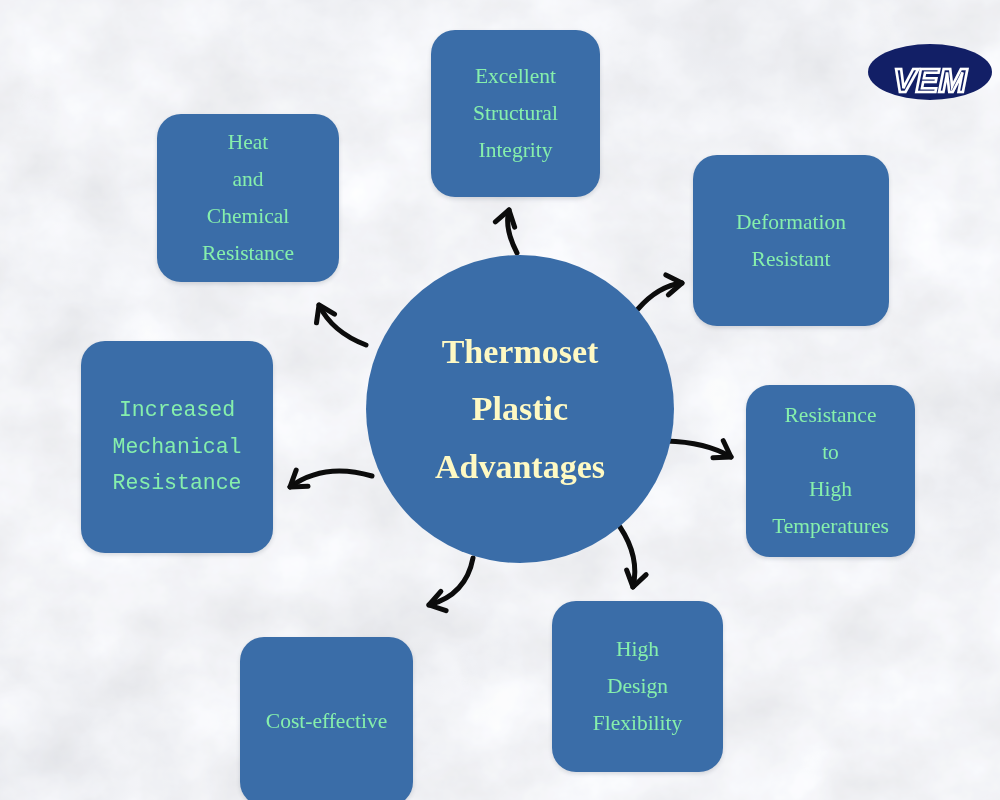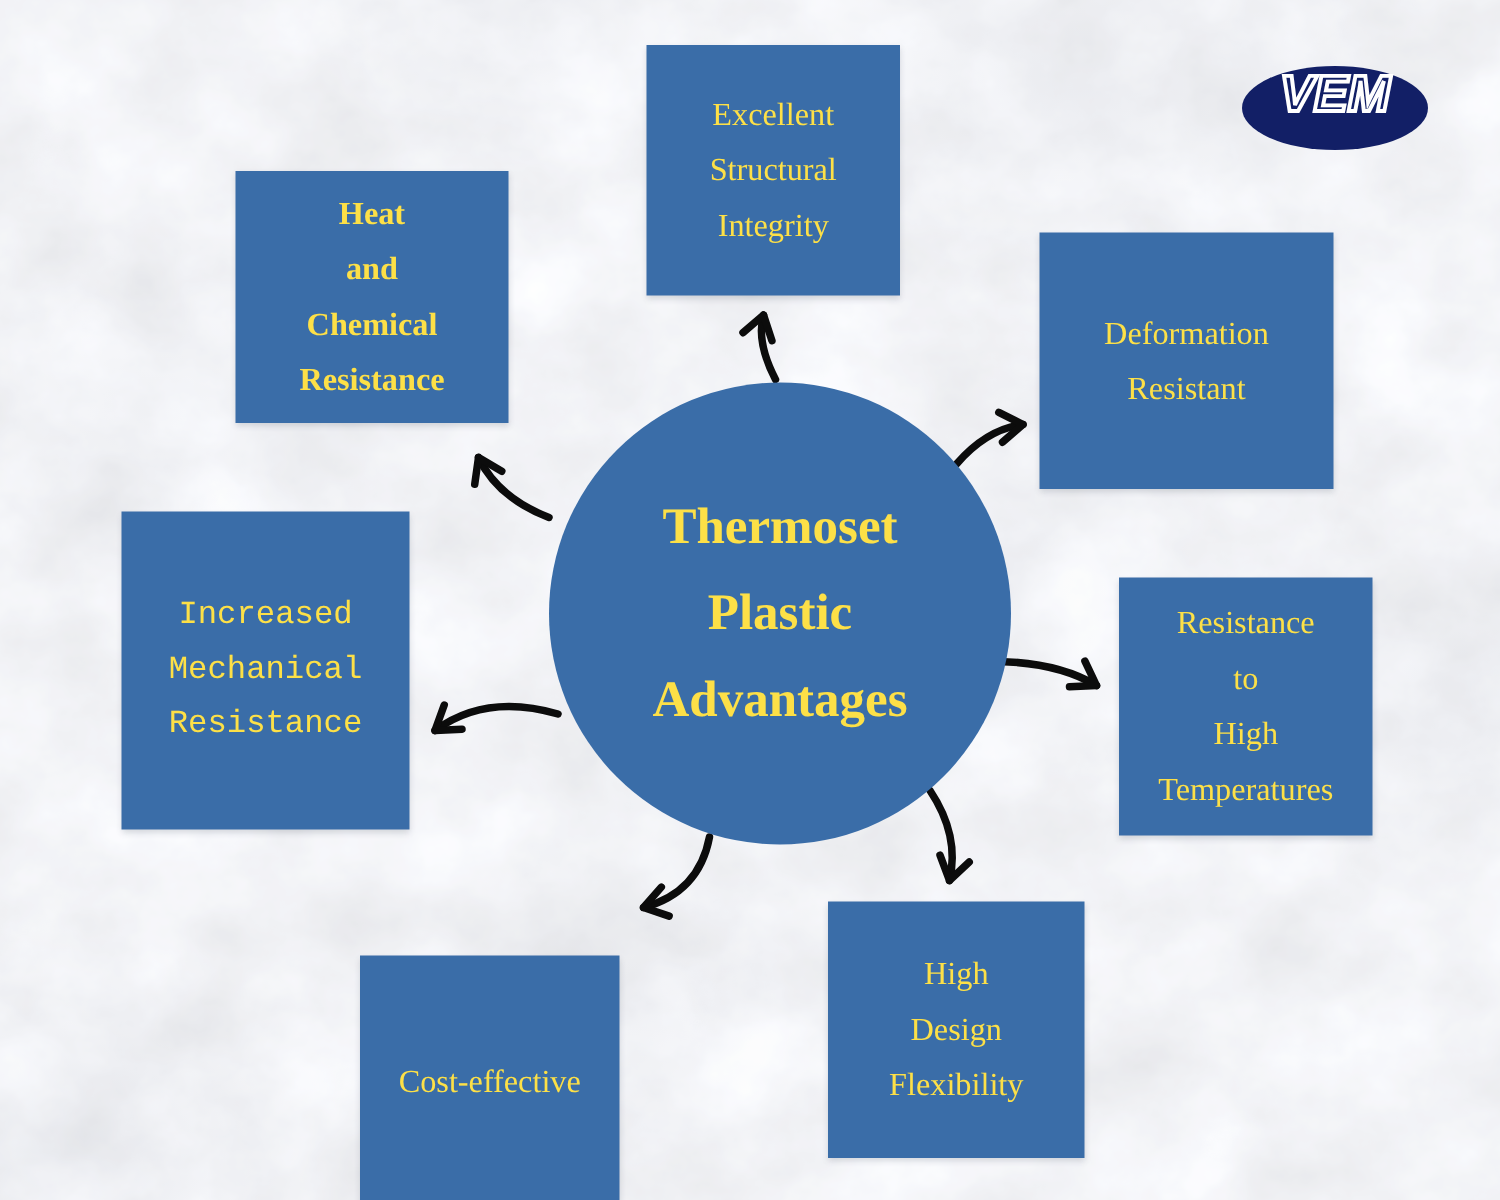--- a/index.html
+++ b/index.html
@@ -23,56 +23,57 @@
       radial-gradient(ellipse 240px 160px at 34% 2%, rgba(150,156,170,0.25), rgba(150,156,170,0) 60%),
       radial-gradient(ellipse 220px 260px at 68% 48%, rgba(160,166,178,0.18), rgba(160,166,178,0) 60%);
   }
   .marble-noise { position: absolute; inset: 0; z-index: 0; opacity: 0.8; }
 
   .arrows { position: absolute; left: 0; top: 0; z-index: 2; }
 
   .node {
     position: absolute; z-index: 3;
     background: #3a6da8;
-    color: #fde047;
+    color: #86efac;
     display: flex; align-items: center; justify-content: center;
     text-align: center;
     white-space: pre-line;
     font-size: 21.5px;
     line-height: 1.72;
     box-shadow: 0 2px 4px rgba(60,70,90,0.18);
+    border-radius: 24px;
   }
 
   .center-circle {
     position: absolute; z-index: 3;
     left: 366px; top: 255px; width: 308px; height: 308px;
     border-radius: 50%;
     background: #3a6da8;
-    color: #fde047;
+    color: #fef9c3;
     display: flex; align-items: center; justify-content: center;
     text-align: center;
     white-space: pre-line;
     font-size: 34px; font-weight: bold;
     line-height: 1.68;
   }
 
-  .node-heat        { left: 157px; top: 114px; width: 182px; height: 168px; font-weight: bold; }
+  .node-heat        { left: 157px; top: 114px; width: 182px; height: 168px; }
   .node-excellent   { left: 431px; top:  30px; width: 169px; height: 167px; }
   .node-deformation { left: 693px; top: 155px; width: 196px; height: 171px; }
   .node-resistance  { left: 746px; top: 385px; width: 169px; height: 172px; }
   .node-design      { left: 552px; top: 601px; width: 171px; height: 171px; }
   .node-cost        { left: 240px; top: 593px; width: 173px; height: 169px; margin-top: 44px; }
   .node-mechanical  { left:  81px; top: 341px; width: 192px; height: 212px; font-family: Liberation Mono, monospace; }
 
   .logo {
     position: absolute; z-index: 4;
-    left: 828px; top: 44px; width: 124px; height: 56px;
+    left: 868px; top: 44px; width: 124px; height: 56px;
     border-radius: 50%;
     background: #121f66;
-    display: flex; align-items: flex-start; justify-content: center;
+    display: flex; align-items: flex-end; justify-content: center;
     font-family: "Liberation Sans", "DejaVu Sans", sans-serif;
     font-weight: bold; font-style: italic;
     font-size: 34px; letter-spacing: 0px;
     color: #121f66;
     -webkit-text-stroke: 2.6px #ffffff;
     transform: none;
   }
 </style>
 </head>
 <body>

